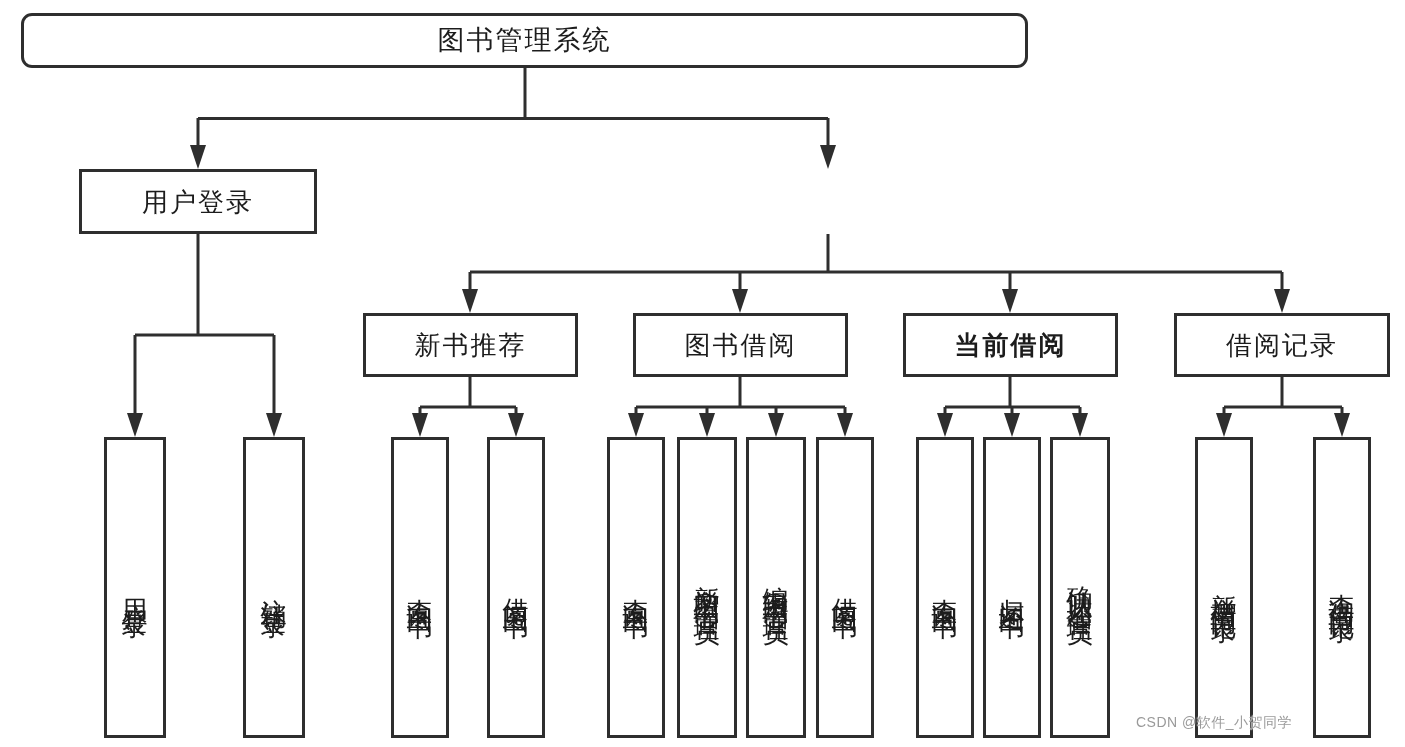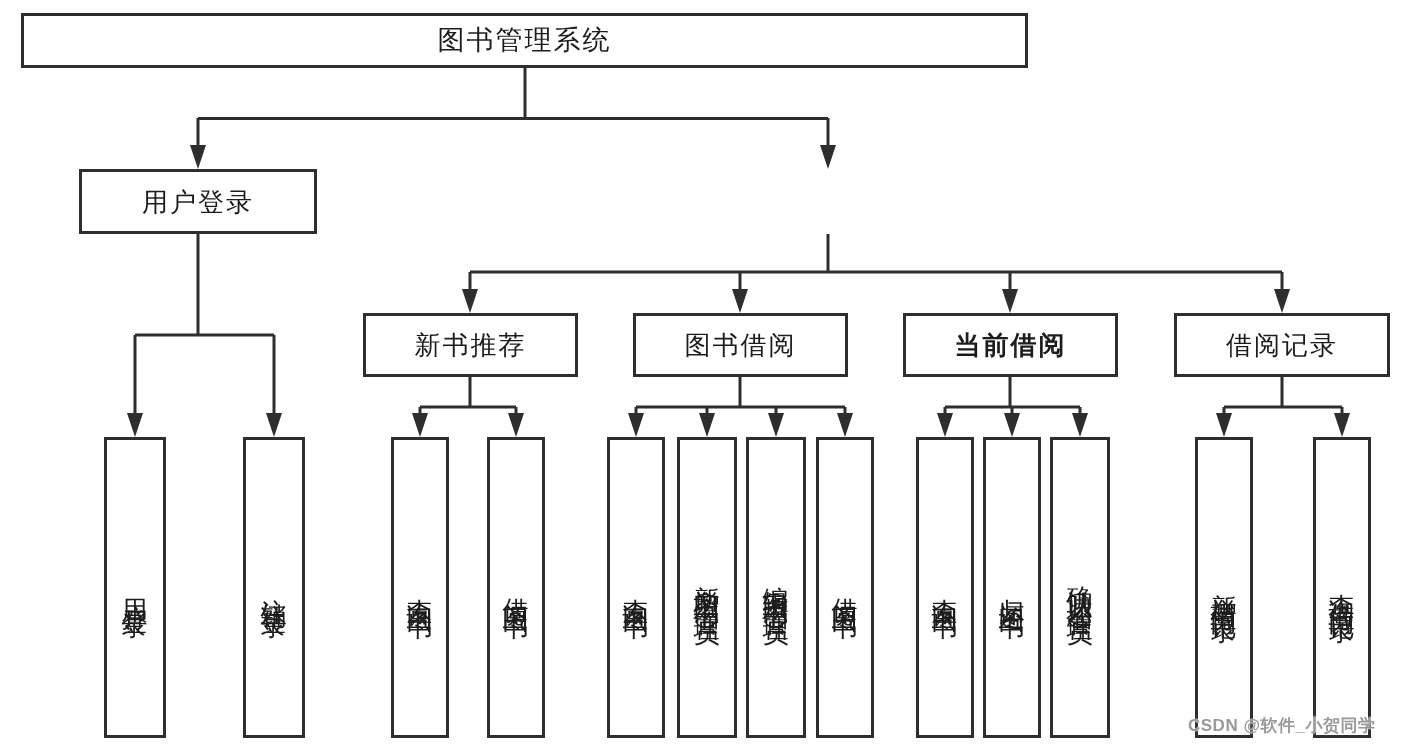--- a/index.html
+++ b/index.html
@@ -30,39 +30,38 @@
     display:flex;
     align-items:center;
     justify-content:center;
     color:var(--text);
     font-size:26px;
     letter-spacing:2px;
     text-align:center;
     line-height:1;
     white-space:nowrap;
   }
-  .node.root{font-size:27px;}
+  .node.root{font-size:27px;border-radius:11px;}
   .node.vert{
     writing-mode:vertical-rl;
     text-orientation:upright;
     letter-spacing:5px;
     white-space:normal;
     font-size:26px;
   }
   .watermark{
     position:absolute;
-    left:1188px;top:714px;
+    left:1136px;top:714px;
     width:210px;
-    font-size:17px;
+    font-size:14px;
     color:var(--wm);
     text-shadow:0 0 2px rgba(255,255,255,.9), 0 0 1px rgba(255,255,255,.9);
     white-space:nowrap;
     z-index:5;
     letter-spacing:0.5px;
-    font-weight:bold;
   }
 </style>
 </head>
 <body>
 
 <div class="canvas">
 
   <svg class="connectors" viewBox="0 0 1405 747" xmlns="http://www.w3.org/2000/svg">
     <g stroke="currentColor" stroke-width="3" fill="none">
 

